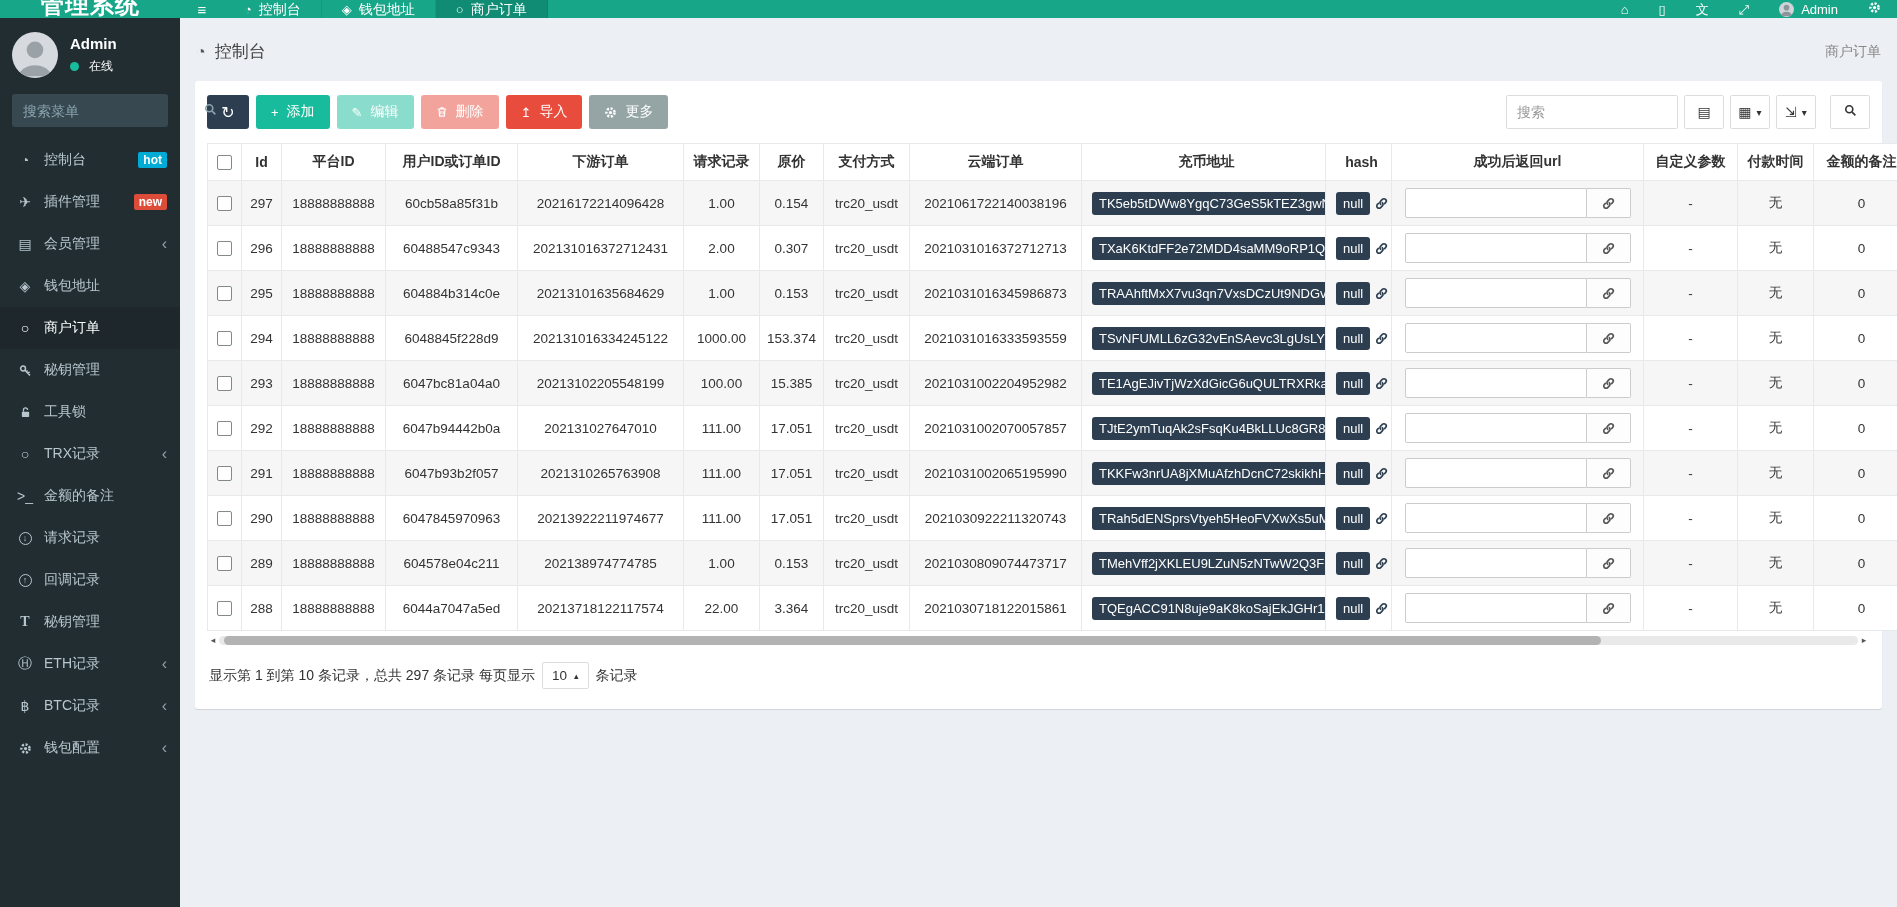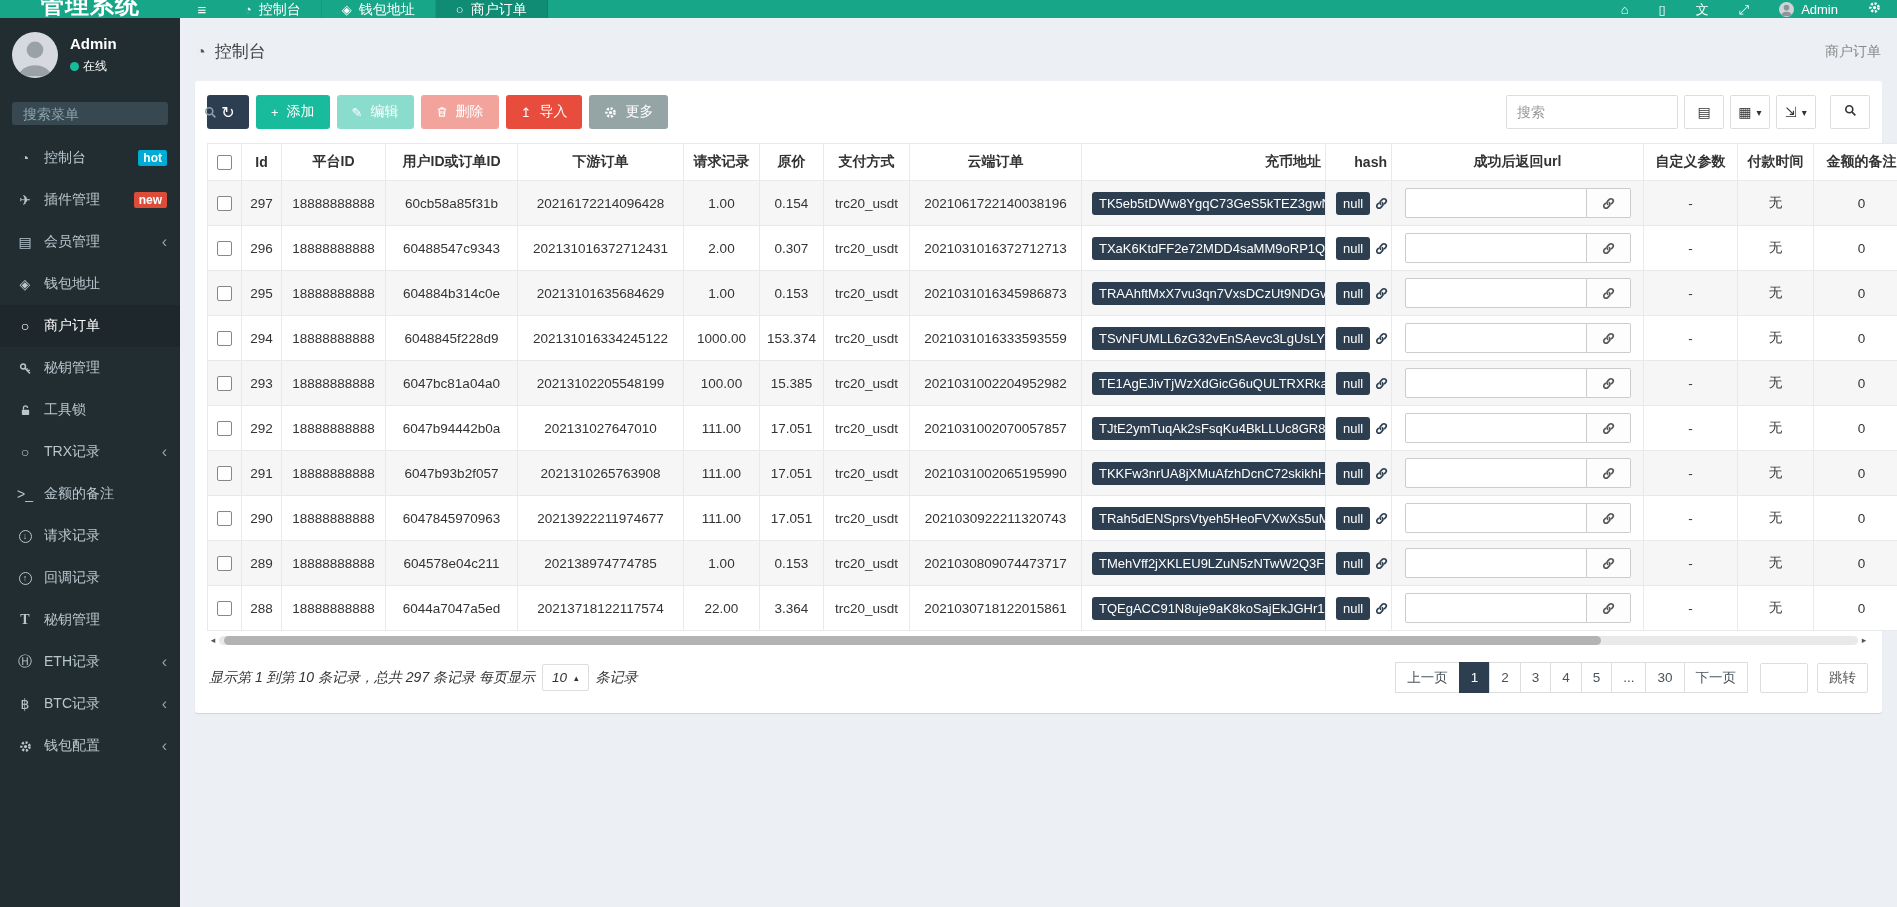--- a/index.html
+++ b/index.html
@@ -17,23 +17,23 @@
   .nav-ic { font-size:13px; line-height:15px; cursor:pointer; }
   .nav-user { display:flex; align-items:flex-end; gap:7px; cursor:pointer; }
   .nav-avatar { width:15px; height:15px; border-radius:50%; background:#cfd4d8; overflow:hidden; display:inline-block; }
   .nav-user-name { font-size:13px; line-height:15px; }
 
   
   .sidebar { position:absolute; top:18px; left:0; bottom:0; width:180px; background:#222d32; color:#b8c7ce; z-index:10; }
   .user-panel { display:flex; align-items:center; gap:12px; padding:14px 12px 12px; }
   .avatar { width:46px; height:46px; border-radius:50%; background:#d6dade; flex:0 0 46px; overflow:hidden; }
   .user-name { color:#fff; font-weight:bold; font-size:15px; margin-bottom:6px; }
-  .user-status { font-size:12px; color:#fff; display:flex; align-items:center; gap:4px; }
+  .user-status { font-size:12px; color:#fff; display:flex; align-items:center; gap:10px; }
   .status-dot { width:9px; height:9px; border-radius:50%; background:#18BC9C; display:inline-block; }
-  .side-search { margin:12px 12px 12px; height:23px; background:#374850; border-radius:3px; display:flex; align-items:center; padding:0 11px; }
+  .side-search { margin:4px 12px 12px; height:33px; background:#374850; border-radius:3px; display:flex; align-items:center; padding:0 11px; }
   .side-search input { flex:1; background:transparent; border:none; outline:none; color:#ccc; font-size:14px; font-family:inherit; }
   .side-search input::placeholder { color:#8aa4af; }
   .side-search .ic { color:#8aa4af; }
   .menu { list-style:none; }
   .menu-item { height:42px; display:flex; align-items:center; padding:0 13px; font-size:14px; cursor:pointer; }
   .menu-item .ic { width:24px; flex:0 0 24px; text-align:center; margin-right:7px; font-size:14px; display:inline-flex; justify-content:center; align-items:center; }
   .menu-item.active { background:#1e282c; color:#fff; }
   .menu-badge { margin-left:auto; font-size:12px; font-weight:bold; color:#fff; padding:2px 5px; border-radius:2px; line-height:1; }
   .menu-arrow { margin-left:auto; color:#93a1a8; font-size:16px; line-height:1; }
   .circled { display:inline-flex; width:13px; height:13px; border-radius:50%; border:1.5px solid currentColor; font-size:9px; align-items:center; justify-content:center; }
@@ -64,38 +64,38 @@
   .icon-btn { height:34px; min-width:40px; border:1px solid #ddd; background:#fff; color:#333; display:inline-flex; align-items:center; justify-content:center; gap:5px; font-size:14px; border-radius:2px; margin-left:6px; cursor:pointer; }
   .icon-btn .caret { font-size:10px; color:#333; }
   .icon-btn.search-btn { margin-left:14px; }
 
   
   table { width:100%; border-collapse:collapse; table-layout:fixed; }
   th,td { border:1px solid #e7eaec; text-align:center; font-size:13.5px; color:#333; overflow:hidden; white-space:nowrap; }
   th { font-weight:bold; padding:9px 4px; font-size:14px; background:#fff; }
   td { height:45px; padding:2px 6px; background:#fff; }
   tbody tr:nth-child(odd) td { background:#f6f6f6; }
-  th.ta-l, td.ta-l { text-align:right; padding-left:10px; }
+  th.ta-l, td.ta-l { text-align:center; padding-left:10px; }
   .checkbox { width:15px; height:15px; border:1px solid #80898e; border-radius:2px; background:#fff; display:inline-block; vertical-align:middle; cursor:pointer; }
   .badge-dark { background:#2C3E50; color:#fff; font-size:13px; padding:4px 7px; border-radius:3px; display:inline-block; }
   .hash-cell { display:flex; align-items:center; gap:5px; }
   .link-ic { color:#2C3E50; display:inline-flex; }
   .url-group { display:flex; align-items:center; justify-content:center; }
   .url-input { width:182px; height:30px; border:1px solid #ccc; border-radius:2px 0 0 2px; outline:none; padding:0 6px; font-family:inherit; }
   .url-btn { width:44px; height:30px; border:1px solid #ccc; border-left:none; background:#fdfdfd; color:#555; display:inline-flex; align-items:center; justify-content:center; border-radius:0 2px 2px 0; cursor:pointer; }
 
   
   .hscroll { display:flex; align-items:center; height:12px; margin:3px 0 4px; }
   .hscroll .harr { color:#555; font-size:9px; width:12px; text-align:center; cursor:pointer; }
   .hscroll .track { flex:1; height:9px; background:#e9e9e9; border-radius:5px; position:relative; }
   .hscroll .thumb { position:absolute; left:0.3%; top:0; width:84%; height:9px; background:#b3b3b3; border-radius:5px; cursor:grab; }
 
   
   .table-footer { display:flex; align-items:center; padding:12px 2px 16px; font-size:14px; color:#333; }
-  .pg-info { display:flex; align-items:center;font-style:italic; }
+  .pg-info { display:flex; align-items:center; }
   .page-size { display:inline-flex; align-items:center; gap:7px; border:1px solid #ddd; border-radius:2px; background:#fff; padding:5px 9px; margin:0 7px; font-size:13.5px; cursor:pointer; }
   .page-size .caret { font-size:9px; }
   .pagination { margin-left:auto; display:flex; align-items:center; }
   .page-btn { min-width:31px; height:31px; padding:0 11px; border:1px solid #ddd; background:#fff; color:#48535a; display:inline-flex; align-items:center; justify-content:center; font-size:13.5px; margin-left:-1px; cursor:pointer; font-family:inherit; }
   .page-btn.active { background:#2C3E50; border-color:#2C3E50; color:#fff; }
   .page-btn.ellipsis { cursor:default; }
   .jump-input { width:48px; height:30px; border:1px solid #ddd; border-radius:2px; margin-left:12px; outline:none; padding:0 5px; font-family:inherit; }
   .jump-btn { height:30px; padding:0 11px; border:1px solid #ddd; border-radius:2px; background:#fff; color:#555; margin-left:9px; font-size:13.5px; cursor:pointer; font-family:inherit; }
 
   
@@ -750,29 +750,16 @@
 
     <div class="table-footer">
       <div class="pg-info">
         <span>显示第 1 到第 10 条记录，总共 297 条记录 每页显示</span>
         <span class="page-size">
           <span>10</span>
           <span class="caret">▴</span>
         </span>
         <span>条记录</span>
       </div>
-      <div class="pagination" id="pagination">
-          <button class="page-btn">上一页</button>
-          <button class="page-btn active">1</button>
-          <button class="page-btn">2</button>
-          <button class="page-btn">3</button>
-          <button class="page-btn">4</button>
-          <button class="page-btn">5</button>
-          <button class="page-btn ellipsis">...</button>
-          <button class="page-btn">30</button>
-          <button class="page-btn">下一页</button>
-          <input class="jump-input" style="">
-          <button class="jump-btn">跳转</button>
-        </div>
     </div>
   </div>
 
 </main>
 
 </body></html>

